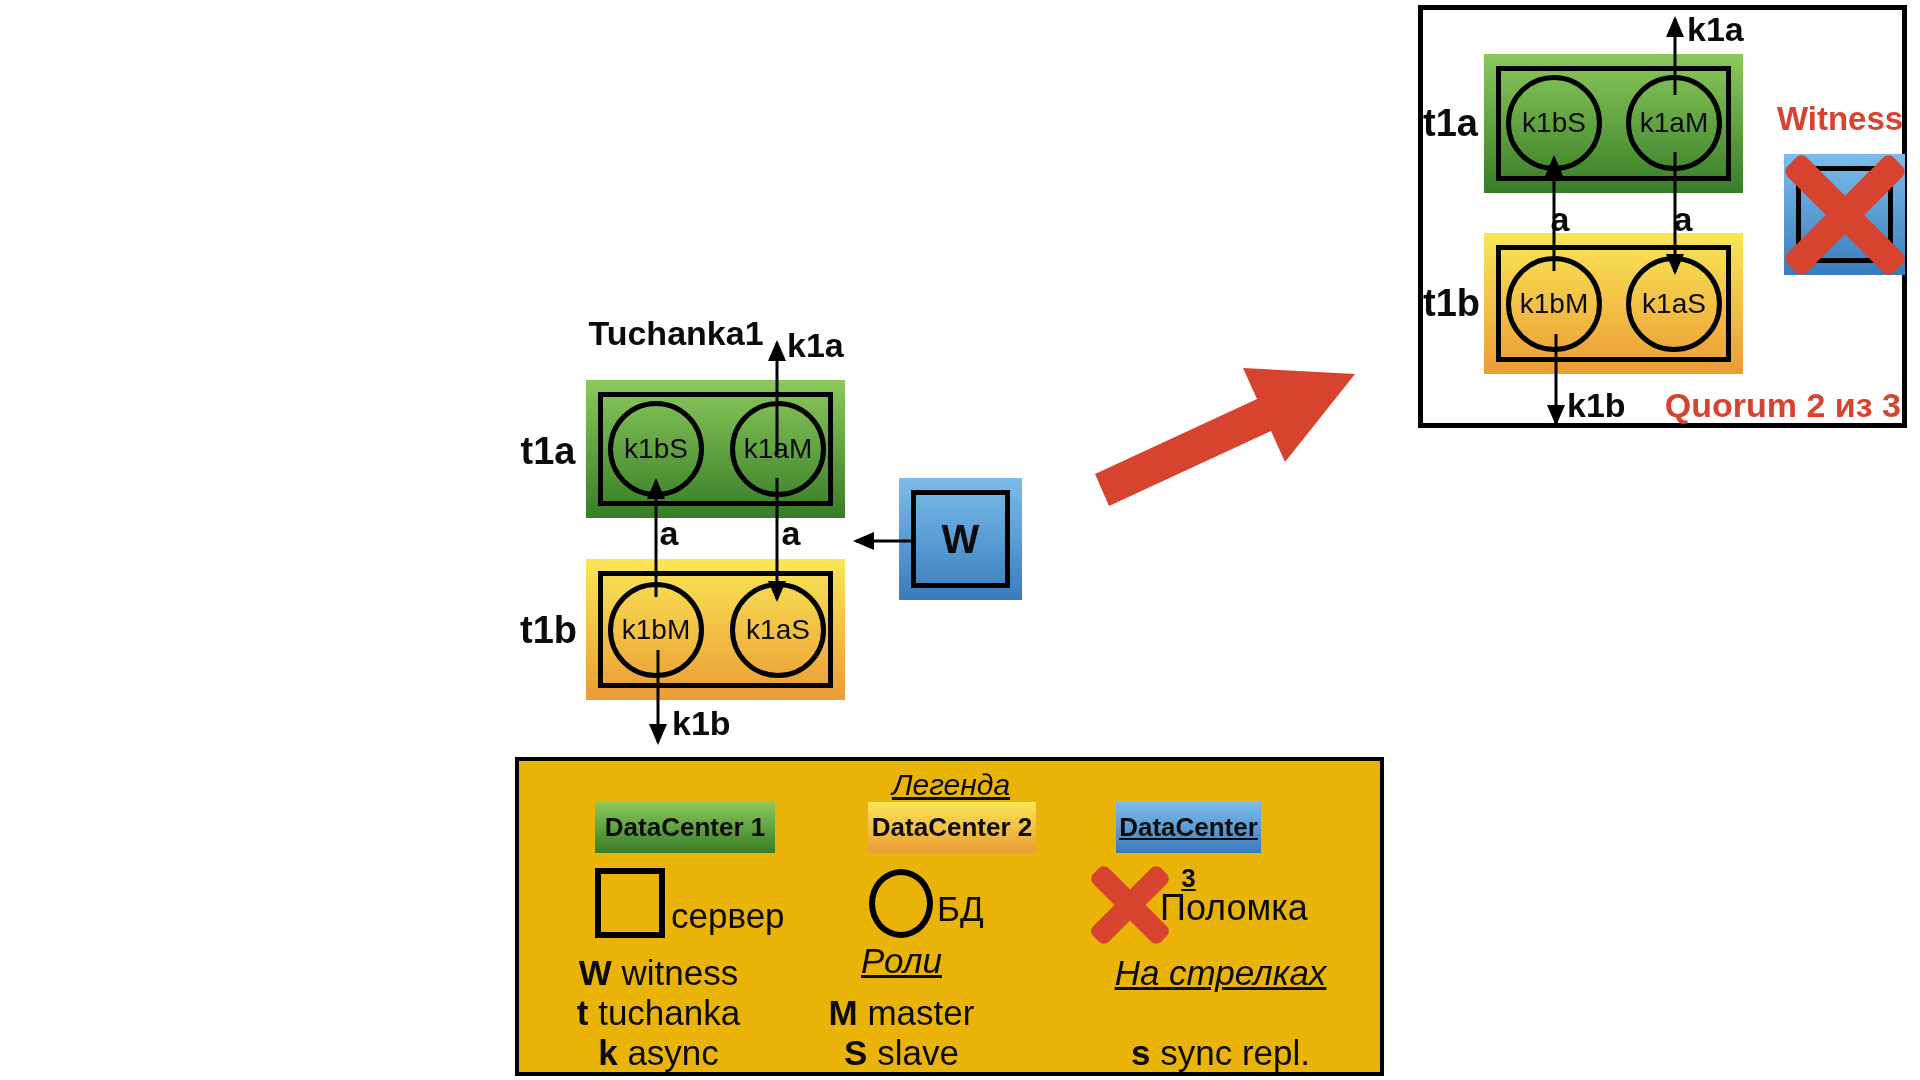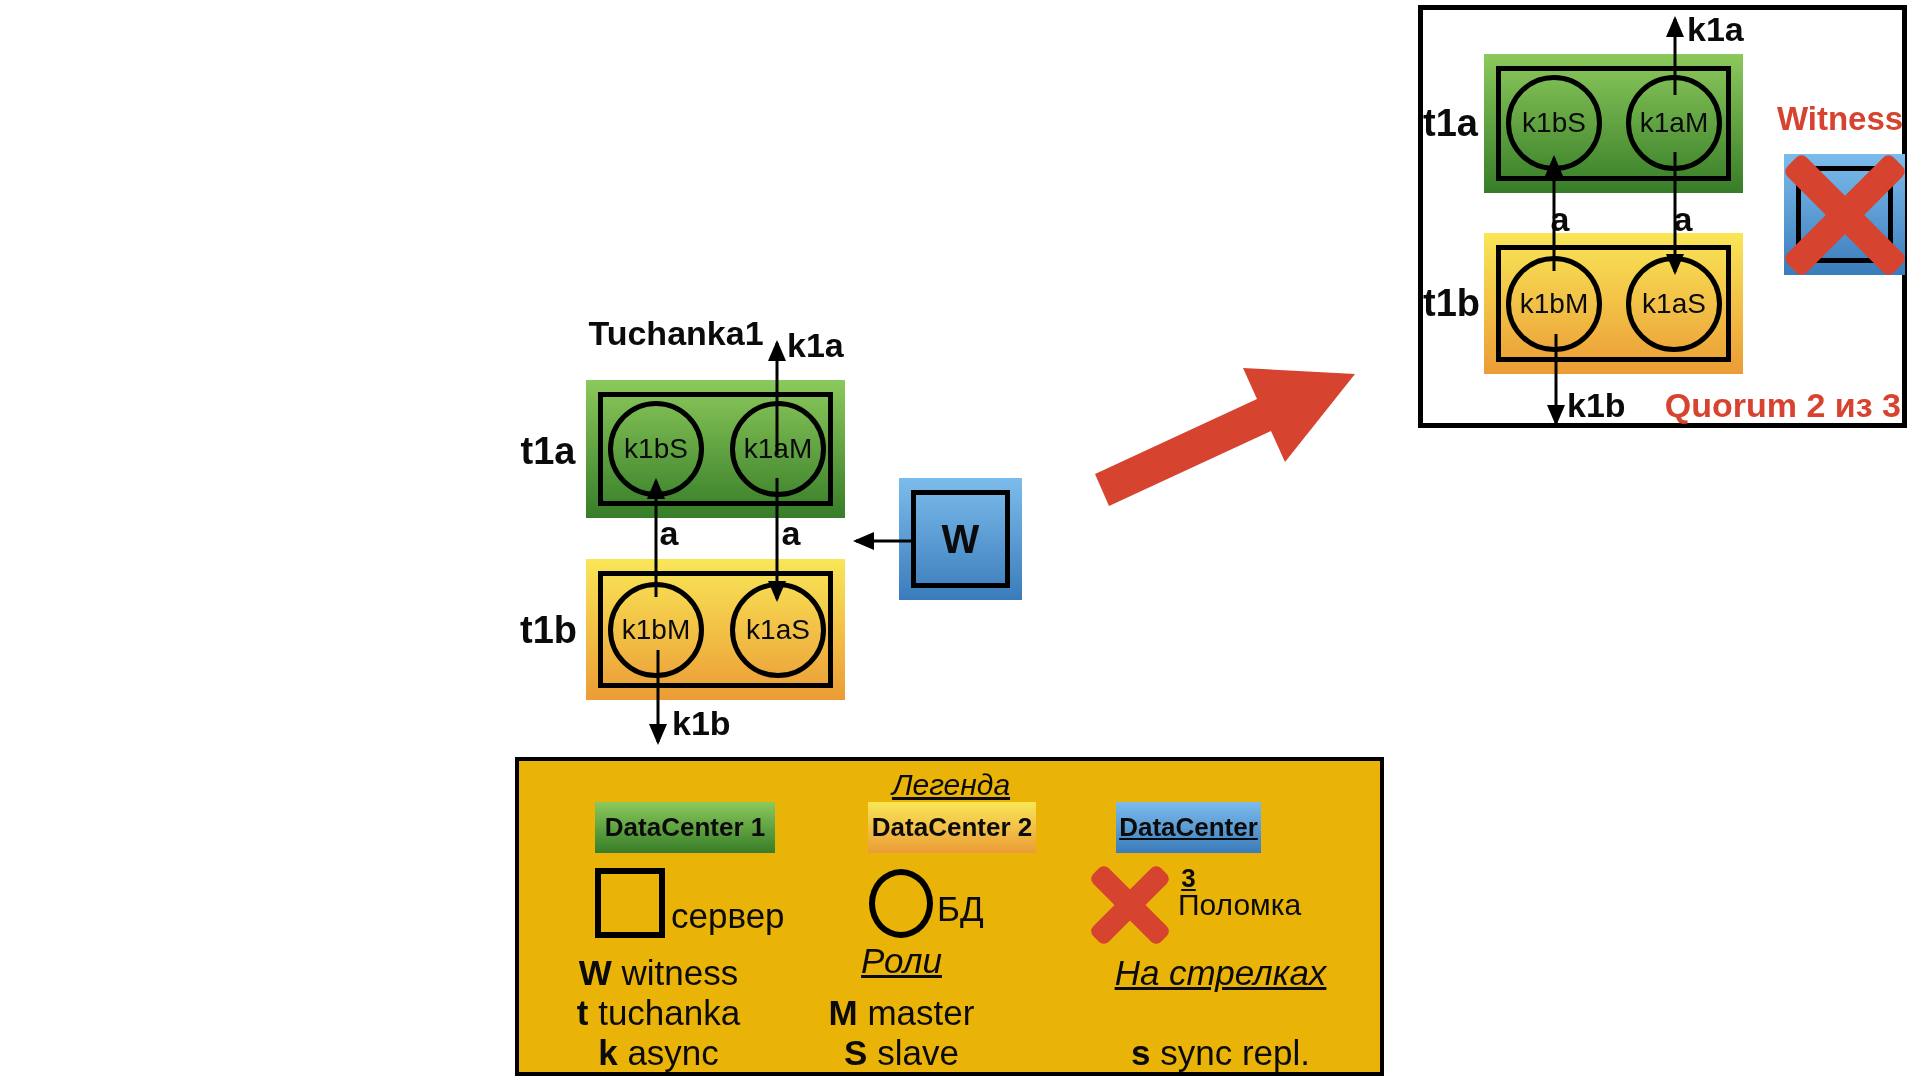--- a/index.html
+++ b/index.html
@@ -112,21 +112,21 @@
     <div class="abs" style="left:76px;top:107px;width:70px;height:70px;border:6px solid #000;box-sizing:border-box;"></div>
     <div class="legend-sym-label" style="left:152px;top:136px;">сервер</div>
 
     <div class="abs" style="left:350px;top:108px;width:64px;height:69px;border:6px solid #000;border-radius:50%;box-sizing:border-box;"></div>
     <div class="legend-sym-label" style="left:418px;top:129px;">БД</div>
 
     <div class="x-wrap" style="left:573px;top:106px;width:76px;height:76px;">
       <div class="xbar" style="width:96px;height:22px;transform:translate(-50%,-50%) rotate(45deg);"></div>
       <div class="xbar" style="width:96px;height:22px;transform:translate(-50%,-50%) rotate(-45deg);"></div>
     </div>
-    <div class="legend-sym-label" style="left:641px;top:127px;font-size:30px;margin-left:18px;">Поломка</div>
+    <div class="legend-sym-label" style="left:641px;top:127px;font-size:36px;">Поломка</div>
 
     <div class="legend-row" style="left:37px;top:192px;">
       <span class="key">W</span>
       <span>witness</span>
     </div>
     <div class="legend-row" style="left:37px;top:232px;">
       <span class="key">t</span>
       <span>tuchanka</span>
     </div>
     <div class="legend-row" style="left:37px;top:272px;">

